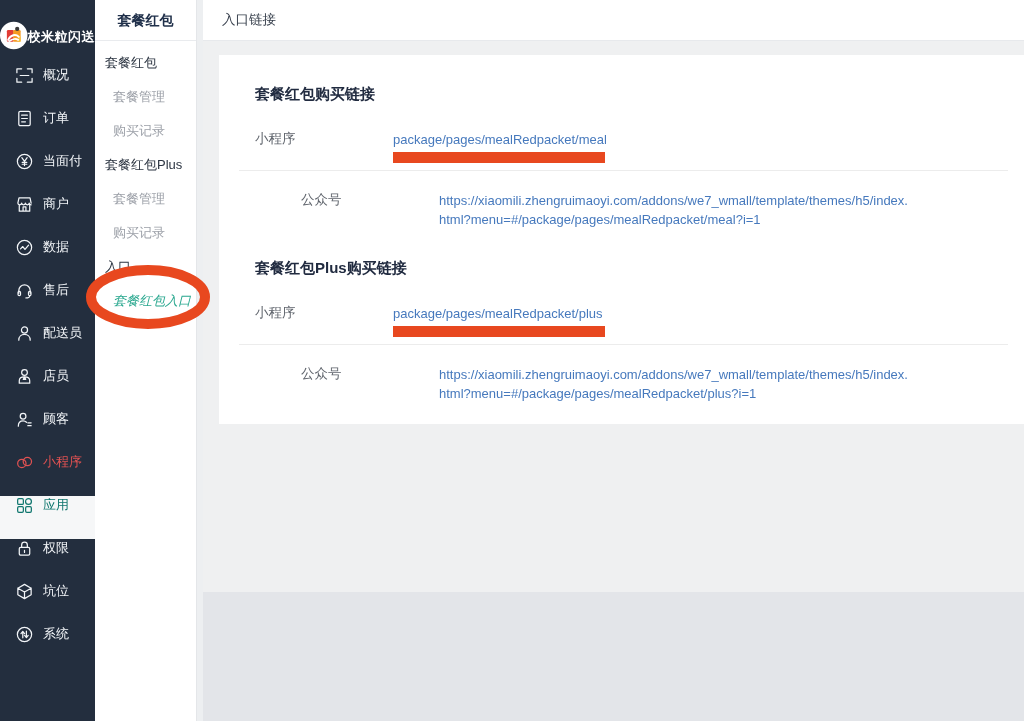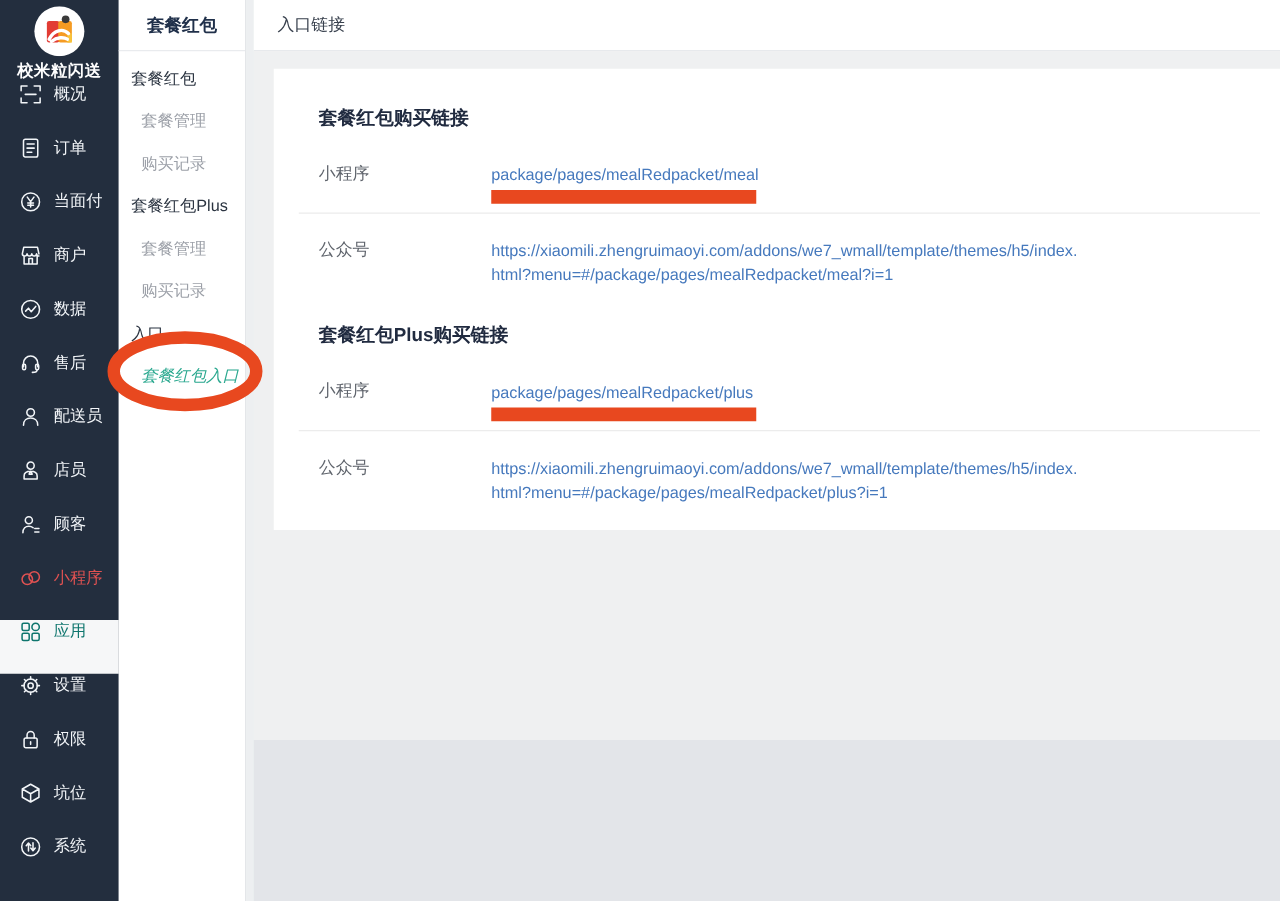--- a/index.html
+++ b/index.html
@@ -2,21 +2,21 @@
 <html><head>
 <meta charset="utf-8">
 <style>
   * { margin:0; padding:0; box-sizing:border-box; }
   html,body { width:1024px; height:721px; }
   body { font-family:"Liberation Sans","DejaVu Sans",sans-serif; }
   .app { position:relative; width:1024px; height:721px; display:flex; overflow:hidden; background:#eff0f1; }
 
   
   .sidebar { width:95px; height:721px; background:#232e3e; flex:0 0 95px; display:flex; flex-direction:column; }
-  .brand { height:66px; display:flex; flex-direction:column; align-items:center; padding-top:5px; color:#fff; }
+  .brand { height:66px; display:flex; align-items:center; padding-top:5px; color:#fff; }
   .brand-logo { width:45px; height:45px; }
   .brand-name { font-size:13px; font-weight:bold; margin-top:3px; letter-spacing:.5px; white-space:nowrap; }
   .s-item { height:43px; display:flex; align-items:flex-start; padding-left:15px; color:#f2f5f8; cursor:pointer; }
   .s-icon { width:19px; height:19px; flex:0 0 19px; display:flex; align-items:center; justify-content:center; }
   .s-icon svg { width:19px; height:19px; stroke:currentColor; fill:none; stroke-width:1.3; stroke-linecap:round; stroke-linejoin:round; }
   .s-label { font-size:13px; margin-left:9px; white-space:nowrap; }
   .s-item.red { color:#e05252; }
   .s-item.active { background:#f6f7f8; color:#0f766e; }
 
   
@@ -36,21 +36,21 @@
   .bottom-band { flex:1 1 auto; background:#e3e5e9; }
 
   .card { margin:14px 0 0 16px; width:calc(100% - 16px); height:369px; background:#fff; padding:0 16px 0 36px; overflow:hidden; }
   .sec-heading { margin:30px 0 26px; font-size:15px; font-weight:bold; color:#212b40; }
   .row { display:flex; align-items:flex-start; }
   .row-label { width:138px; flex:0 0 138px; font-size:13.5px; color:#5f646c; }
   .row-value { width:470px; }
   .link { font-size:13px; line-height:19px; color:#4679bd; text-decoration:none; word-break:break-all; display:inline-block; cursor:pointer; }
   .red-underline { width:212px; height:11px; background:#e8481f; margin-top:3px; }
   .divider { border-bottom:1px solid #ececec; margin:7px 0 0 -16px; }
-  .row.pad-top { padding-top:20px; }
+  .row.pad-top { padding-top:20px;margin-left:46px; }
   .gap-after { margin-bottom:24px; }
 
   
   .annotation-circle { position:absolute; left:84px; top:263px; z-index:10; pointer-events:none; }
 </style>
 </head>
 <body>
 
 <div class="app">
 
@@ -164,30 +164,20 @@
             <rect x="2.8" y="11.2" width="6" height="6" rx="1.3"></rect>
             <rect x="11.2" y="11.2" width="6" height="6" rx="1.3"></rect>
             <circle cx="14.2" cy="5.8" r="3.1"></circle>
           </svg>
         </span>
       <span class="s-label">应用</span>
     </div>
     <div class="s-item">
       <span class="s-icon">
           <svg viewBox="0 0 20 20">
-            <circle cx="10" cy="10" r="5.6"></circle>
-            <circle cx="10" cy="10" r="2.2"></circle>
-            <path d="M10,2.6 V4.4 M10,15.6 V17.4 M2.6,10 H4.4 M15.6,10 H17.4 M4.8,4.8 L6.1,6.1 M13.9,13.9 L15.2,15.2 M15.2,4.8 L13.9,6.1 M6.1,13.9 L4.8,15.2"></path>
-          </svg>
-        </span>
-      <span class="s-label">设置</span>
-    </div>
-    <div class="s-item">
-      <span class="s-icon">
-          <svg viewBox="0 0 20 20">
             <rect x="4.5" y="8.8" width="11" height="8.2" rx="1.5"></rect>
             <path d="M7,8.8 V6.3 a3,3 0 0 1 6,0 V8.8 M10,12 V14.2"></path>
           </svg>
         </span>
       <span class="s-label">权限</span>
     </div>
     <div class="s-item">
       <span class="s-icon">
           <svg viewBox="0 0 20 20">
             <path d="M10,2.5 L17,6.5 V13.5 L10,17.5 L3,13.5 V6.5 Z M3,6.5 L10,10.5 L17,6.5 M10,10.5 V17.5"></path>

